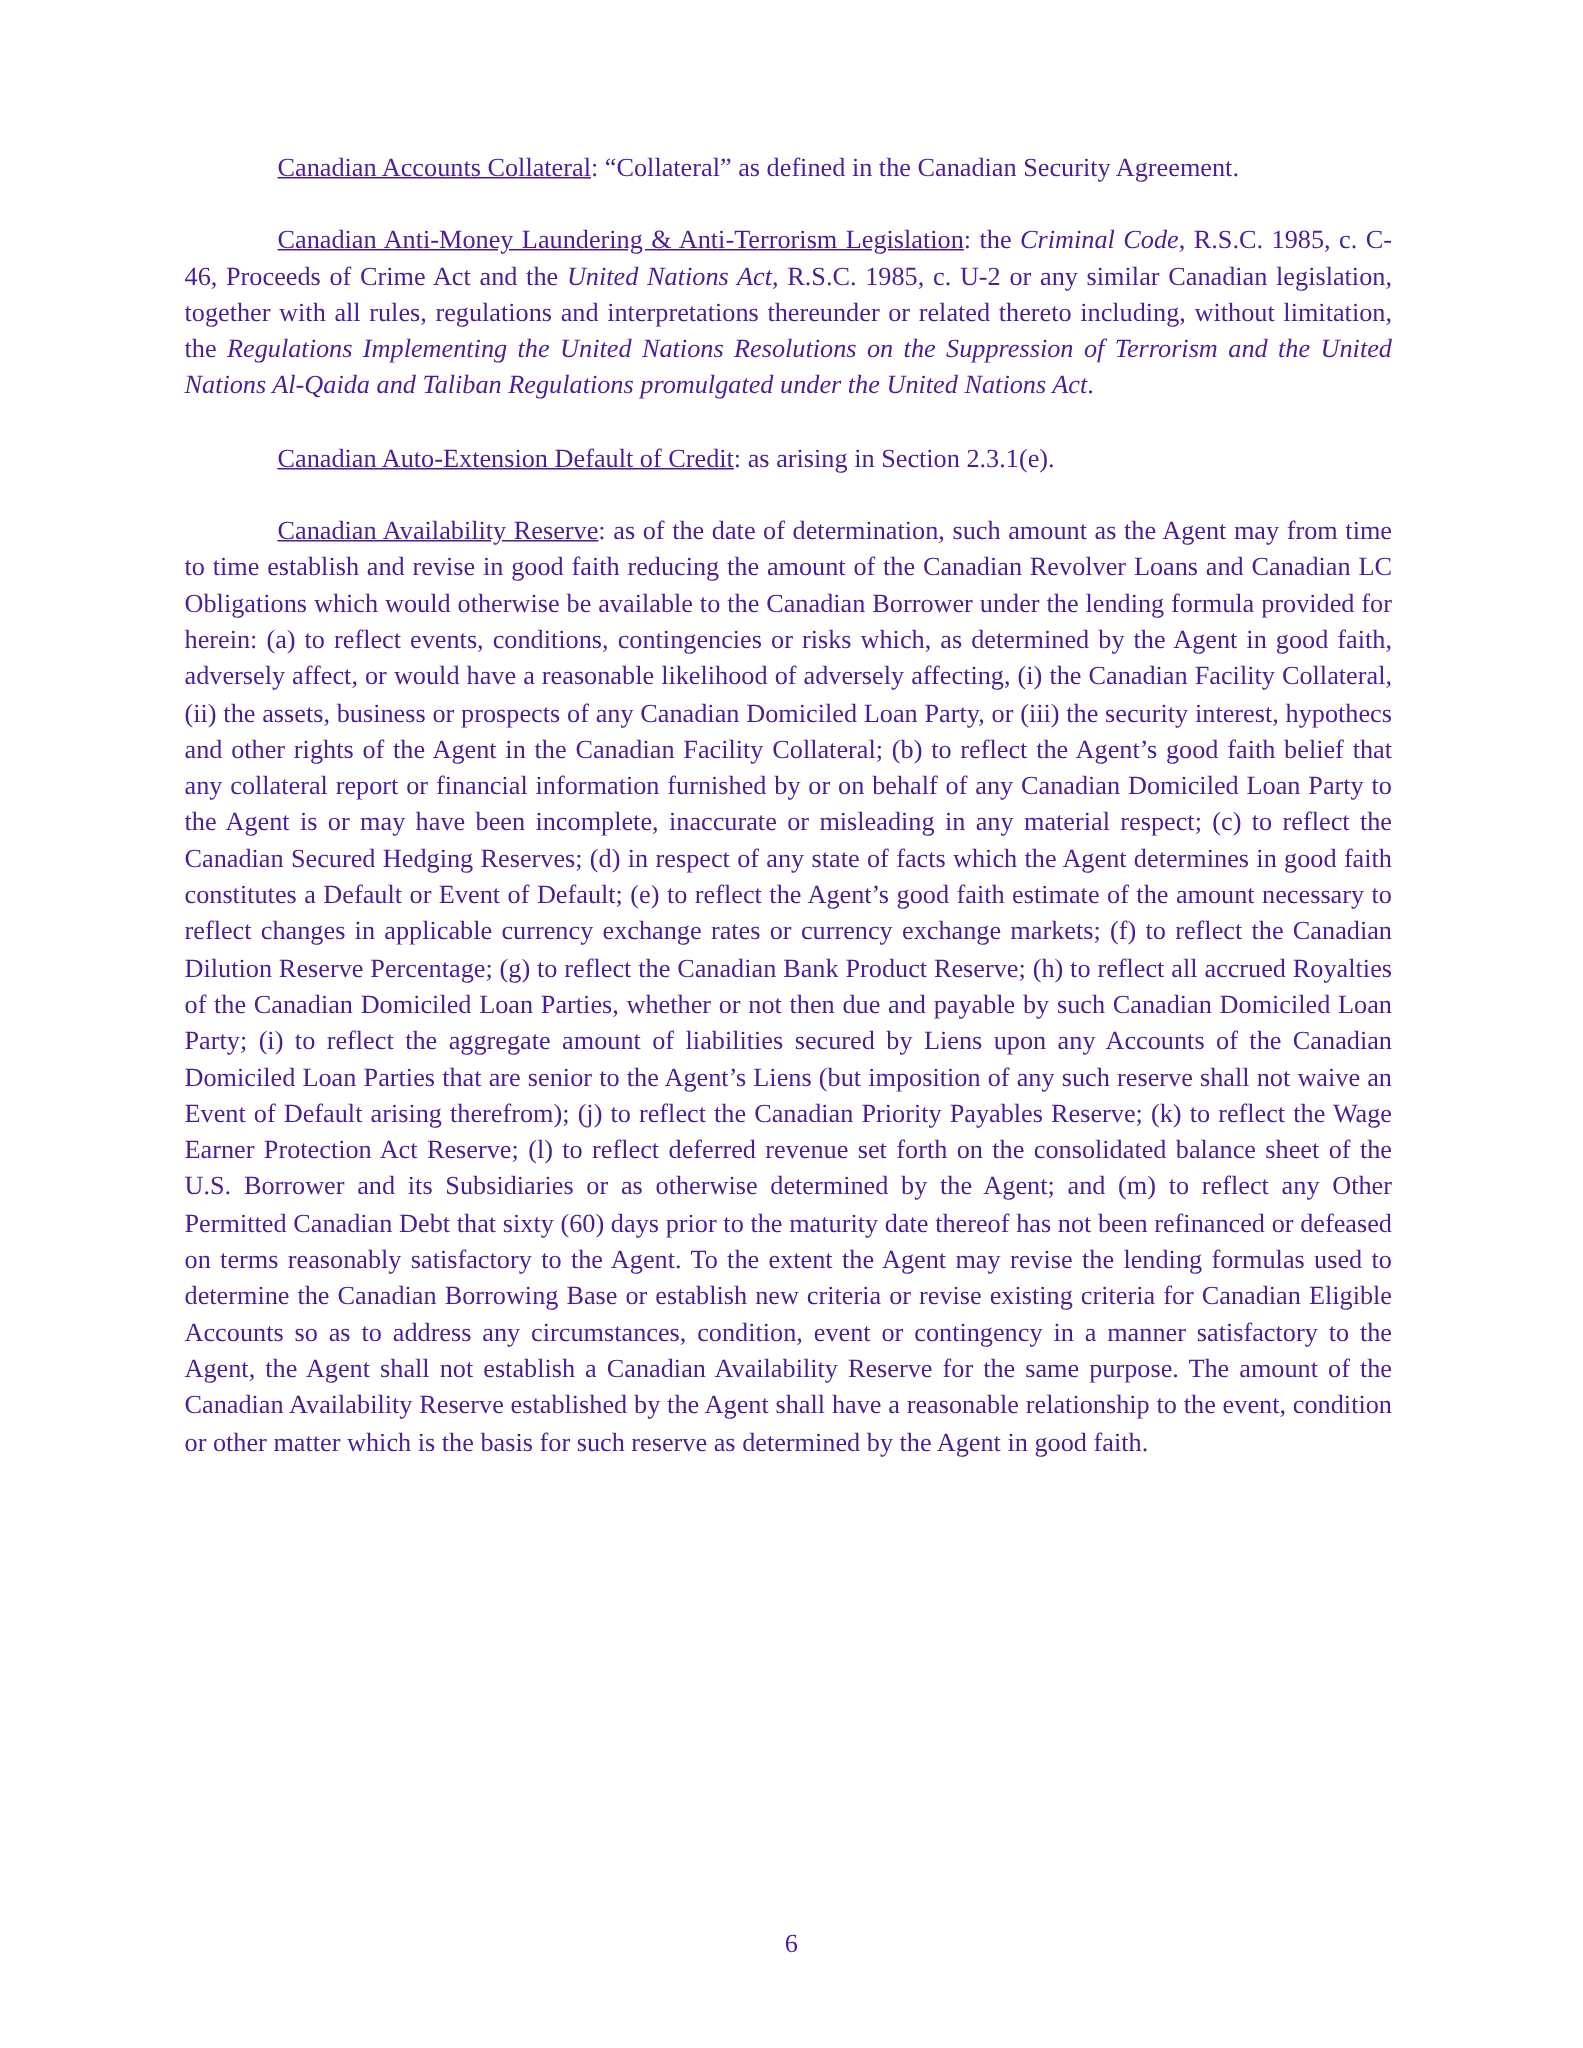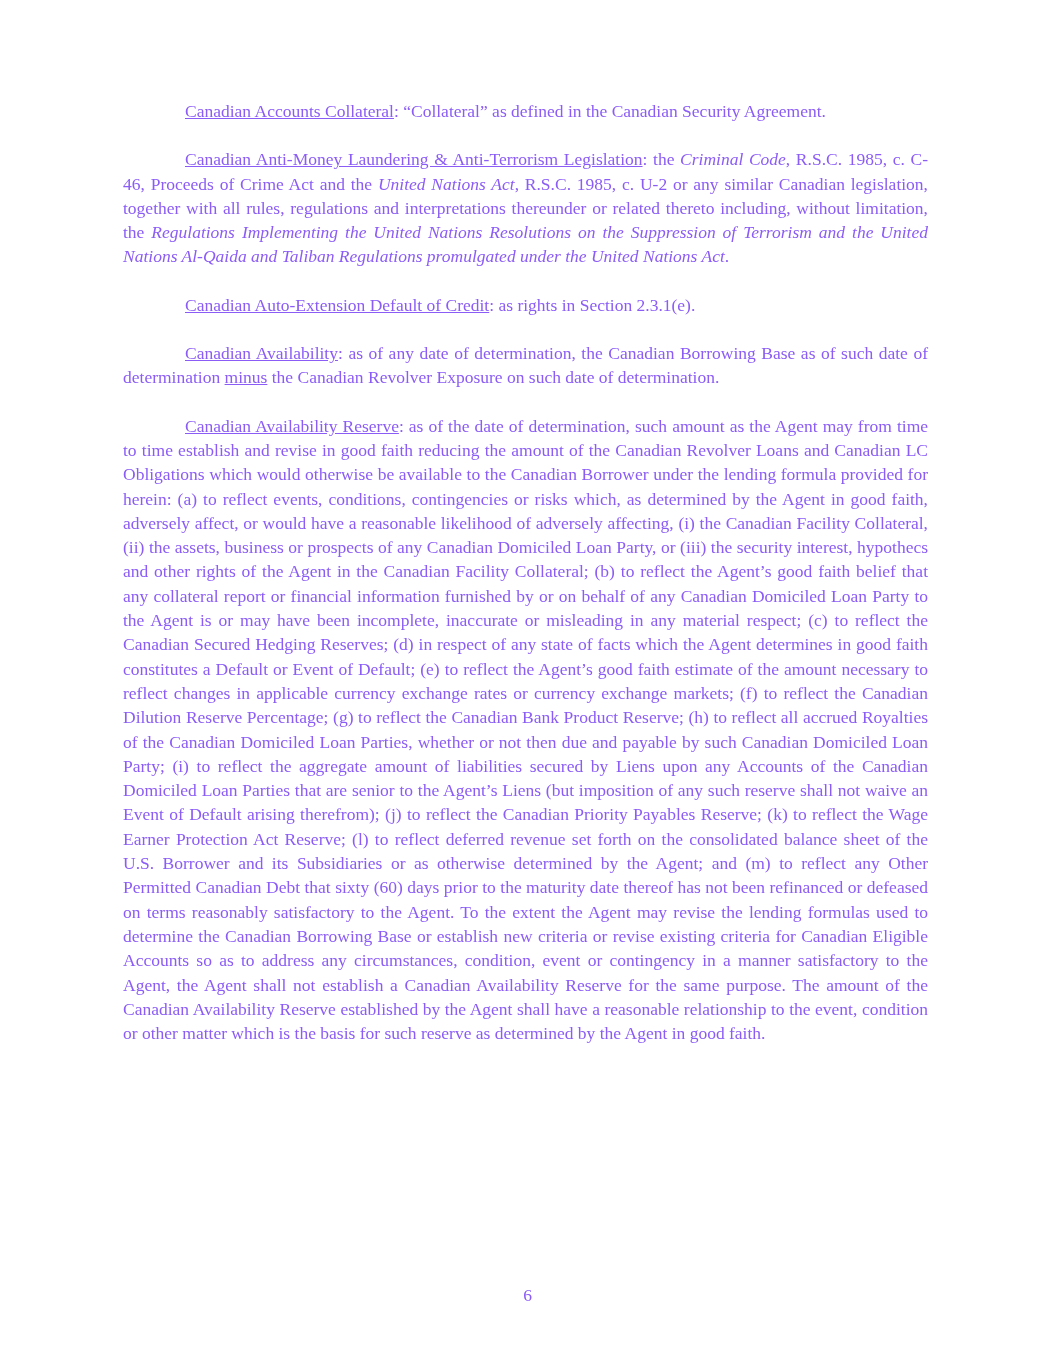--- a/index.html
+++ b/index.html
@@ -5,21 +5,21 @@
   html, body {
     margin: 0;
     padding: 0;
     background: #ffffff;
   }
   .page {
     position: relative;
     width: 1055px;
     height: 1365px;
     background: #ffffff;
-    color: #8b5cf6;
+    color: #4c1d95;
     font-family: "Liberation Serif", serif;
     overflow: hidden;
   }
   .content {
     position: absolute;
     left: 123px;
     right: 127px;
     top: 99px;
   }
   .para {
@@ -43,18 +43,17 @@
     line-height: 24px;
   }
 </style>
 </head>
 <body>
 
 <div class="page">
   <div class="content">
     <p class="para"><span class="run u">Canadian Accounts Collateral</span><span class="run">:  “Collateral” as defined in the Canadian Security Agreement.</span></p>
     <p class="para"><span class="run u">Canadian Anti-Money Laundering &amp; Anti-Terrorism Legislation</span><span class="run">: the </span><span class="run i">Criminal Code</span><span class="run">, R.S.C. 1985, c. C-46, Proceeds of Crime Act and the </span><span class="run i">United Nations Act</span><span class="run">, R.S.C. 1985, c. U-2 or any similar Canadian legislation, together with all rules, regulations and interpretations thereunder or related thereto including, without limitation, the </span><span class="run i">Regulations Implementing the United Nations Resolutions on the Suppression of Terrorism and the United Nations Al-Qaida and Taliban Regulations promulgated under the United Nations Act</span><span class="run">.</span></p>
-    <p class="para"><span class="run u">Canadian Auto-Extension Default of Credit</span><span class="run">: as rights in </span><span class="run b">Section 2.3.1(e)</span><span class="run">.</span></p>
-    <p class="para"><span class="run u">Canadian Availability</span><span class="run">: as of any date of determination, the Canadian Borrowing Base as of such date of determination </span><span class="run u">minus</span><span class="run"> the Canadian Revolver Exposure on such date of determination.</span></p>
+    <p class="para"><span class="run u">Canadian Auto-Extension Default of Credit</span><span class="run">: as arising in </span><span class="run b">Section 2.3.1(e)</span><span class="run">.</span></p>
     <p class="para"><span class="run u">Canadian Availability Reserve</span><span class="run">: as of the date of determination, such amount as the Agent may from time to time establish and revise in good faith reducing the amount of the Canadian Revolver Loans and Canadian LC Obligations which would otherwise be available to the Canadian Borrower under the lending formula provided for herein: (a) to reflect events, conditions, contingencies or risks which, as determined by the Agent in good faith, adversely affect, or would have a reasonable likelihood of adversely affecting, (i) the Canadian Facility Collateral, (ii) the assets, business or prospects of any Canadian Domiciled Loan Party, or (iii) the security interest, hypothecs and other rights of the Agent in the Canadian Facility Collateral; (b) to reflect the Agent’s good faith belief that any collateral report or financial information furnished by or on behalf of any Canadian Domiciled Loan Party to the Agent is or may have been incomplete, inaccurate or misleading in any material respect; (c) to reflect the Canadian Secured Hedging Reserves; (d) in respect of any state of facts which the Agent determines in good faith constitutes a Default or Event of Default; (e) to reflect the Agent’s good faith estimate of the amount necessary to reflect changes in applicable currency exchange rates or currency exchange markets; (f) to reflect the Canadian Dilution Reserve Percentage; (g) to reflect the Canadian Bank Product Reserve; (h) to reflect all accrued Royalties of the Canadian Domiciled Loan Parties, whether or not then due and payable by such Canadian Domiciled Loan Party; (i) to reflect the aggregate amount of liabilities secured by Liens upon any Accounts of the Canadian Domiciled Loan Parties that are senior to the Agent’s Liens (but imposition of any such reserve shall not waive an Event of Default arising therefrom); (j) to reflect the Canadian Priority Payables Reserve; (k) to reflect the Wage Earner Protection Act Reserve; (l) to reflect deferred revenue set forth on the consolidated balance sheet of the U.S. Borrower and its Subsidiaries or as otherwise determined by the Agent; and (m) to reflect any Other Permitted Canadian Debt that sixty (60) days prior to the maturity date thereof has not been refinanced or defeased on terms reasonably satisfactory to the Agent.  To the extent the Agent may revise the lending formulas used to determine the Canadian Borrowing Base or establish new criteria or revise existing criteria for Canadian Eligible Accounts so as to address any circumstances, condition, event or contingency in a manner satisfactory to the Agent, the Agent shall not establish a Canadian Availability Reserve for the same purpose.  The amount of the Canadian Availability Reserve established by the Agent shall have a reasonable relationship to the event, condition or other matter which is the basis for such reserve as determined by the Agent in good faith.</span></p>
   </div>
   <div class="page-number">6</div>
 </div>
 
 </body></html>

